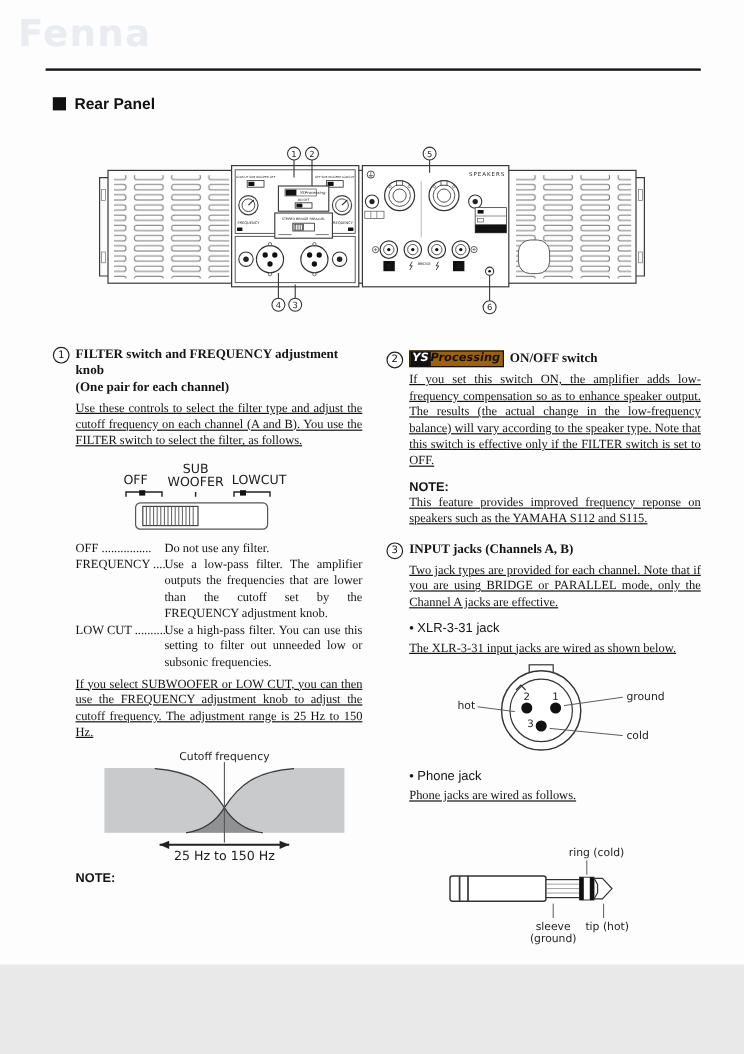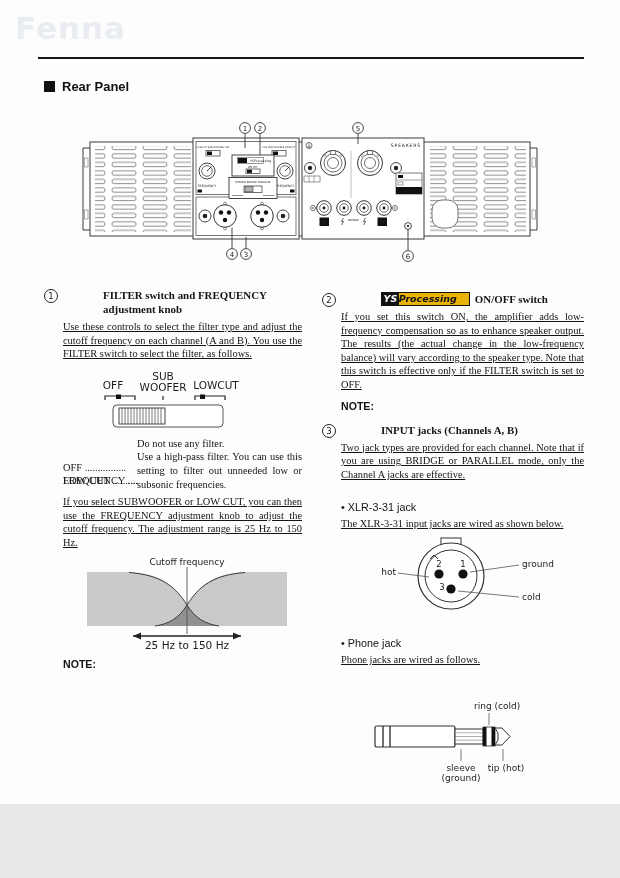--- a/index.html
+++ b/index.html
@@ -9,34 +9,34 @@
   .h-main{position:absolute;left:44px;top:79px;display:flex;align-items:center;gap:7px;
           font:bold 13px "Liberation Sans",sans-serif;color:#111;}
   .h-main .sq{width:11px;height:11px;background:#111;}
   .diagram{position:absolute;left:80px;top:118px;}
   .col{position:absolute;font-family:"Liberation Serif",serif;font-size:10.4px;line-height:13.6px;text-align:justify;}
   .col-left{left:44px;top:288px;width:258px;}
   .col-right{left:322px;top:292px;width:262px;}
   .sec{position:relative;padding-left:19px;margin-bottom:11px;}
   .num{position:absolute;left:0;top:1px;width:12px;height:12px;border:1px solid #222;border-radius:50%;
        font:8.5px/12px "DejaVu Sans",sans-serif;text-align:center;background:#fff;}
-  .sec-h{font-weight:bold;font-size:10.9px;line-height:14px;text-align:left;margin-left:40px;}
+  .sec-h{font-weight:bold;font-size:10.9px;line-height:14px;text-align:left;}
   p.body{margin:4px 0 0;text-decoration:underline;}
   .note-label{font:bold 10.6px "Liberation Sans",sans-serif;margin-top:8px;text-align:left;}
   .note p.body{margin-top:1px;}
   .defs{margin-top:6px;}
   .def{position:relative;padding-left:74px;}
-  .def-term{position:absolute;left:0;top:0;white-space:nowrap;margin-top:24px;}
-  .bullet{font:10.8px "Liberation Sans",sans-serif;margin-top:20px;text-align:left;}
+  .def-term{position:absolute;left:0;top:0;white-space:nowrap;}
+  .bullet{font:10.8px "Liberation Sans",sans-serif;margin-top:8px;text-align:left;}
   .sub{margin:1px 0 0 9px;}
   .fig{display:block;}
   svg text{font-family:"DejaVu Sans",sans-serif;fill:#1c1c1c;}
   .ys-h{display:flex;align-items:center;gap:5px;}
   .ys-logo{display:inline-flex;align-items:flex-end;border:1.2px solid #111;height:12px;
-           font:italic bold 9.5px "DejaVu Sans",sans-serif;padding-right:12px;background:#eab308;}
+           font:italic bold 9.5px "DejaVu Sans",sans-serif;padding-right:2px;background:#a16207;}
   .ys-a{background:#111;color:#fff;padding:0 1.5px;font-style:italic;height:12px;line-height:12px;display:inline-block;}
   .ys-b{color:#111;height:12px;line-height:12px;display:inline-block;}
   .pgnum{position:absolute;left:563px;top:828px;font:11.5px "Liberation Serif",serif;z-index:3;}
   .wm-bot{position:absolute;left:466px;top:814px;font:900 46px "DejaVu Sans",sans-serif;color:#fbfcfd;
           -webkit-text-stroke:1.5px #e1e3e6;transform:rotate(-2deg);z-index:2;}
 </style>
 </head>
 <body>
 
 <div class="page">
@@ -247,20 +247,21 @@
       <text x="166" y="138.6" font-size="7" text-anchor="middle">3</text>
       <circle cx="328" cy="138" r="5.4" fill="#fff" stroke="#333"></circle>
       <text x="328" y="140.6" font-size="7" text-anchor="middle">6</text>
     </g>
   </svg>
 
   <div class="col col-left">
     <div class="sec">
       <span class="num">1</span>
       <div class="sec-h">FILTER switch and FREQUENCY adjustment knob</div>
+      <div class="sec-h">(One pair for each channel)</div>
       <p class="body">Use these controls to select the filter type and adjust the cutoff frequency on each channel (A and B). You use the FILTER switch to select the filter, as follows.</p>
 
       <svg class="fig" width="170" height="62" viewBox="0 0 170 62" style="margin:8px 0 2px 20px;">
         <text x="30" y="20" font-size="10.5" text-anchor="middle">OFF</text>
         <text x="80" y="11" font-size="10.5" text-anchor="middle">SUB</text>
         <text x="80" y="22" font-size="10.5" text-anchor="middle">WOOFER</text>
         <text x="133" y="20" font-size="10.5" text-anchor="middle">LOWCUT</text>
         <path d="M22,31 V27 H52 V31" fill="none" stroke="#222" stroke-width="1.2"></path>
         <rect x="33" y="25.5" width="5" height="4.5" fill="#111"></rect>
         <line x1="80" y1="27" x2="80" y2="31" stroke="#222" stroke-width="1.2"></line>
@@ -271,20 +272,21 @@
         <path d="M39,39 V55 M42,39 V55 M45,39 V55 M48,39 V55 M51,39 V55 M54,39 V55 M57,39 V55 M60,39 V55 M63,39 V55 M66,39 V55 M69,39 V55 M72,39 V55 M75,39 V55 M78,39 V55" stroke="#555" stroke-width="0.8"></path>
       </svg>
 
       <div class="defs">
         <div class="def">
           <span class="def-term">OFF ................</span>
           <span>Do not use any filter.</span>
         </div>
         <div class="def">
           <span class="def-term">FREQUENCY ....</span>
+          <span>Use a low-pass filter. The amplifier outputs the frequencies that are lower than the cutoff set by the FREQUENCY adjustment knob.</span>
         </div>
         <div class="def">
           <span class="def-term">LOW CUT ..........</span>
           <span>Use a high-pass filter. You can use this setting to filter out unneeded low or subsonic frequencies.</span>
         </div>
       </div>
 
       <p class="body" style="margin-top:4px">If you select SUBWOOFER or LOW CUT, you can then use the FREQUENCY adjustment knob to adjust the cutoff frequency. The adjustment range is 25 Hz to 150 Hz.</p>
 
       <svg class="fig" width="230" height="94" viewBox="0 0 230 94" style="margin:6px 0 0 6px;">
@@ -314,20 +316,21 @@
       <div class="sec-h ys-h">
         <span class="ys-logo">
             <span class="ys-a">YS</span>
             <span class="ys-b">Processing</span>
           </span>
         <span>ON/OFF switch</span>
       </div>
       <p class="body">If you set this switch ON, the amplifier adds low-frequency compensation so as to enhance speaker output. The results (the actual change in the low-frequency balance) will vary according to the speaker type. Note that this switch is effective only if the FILTER switch is set to OFF.</p>
       <div class="note">
         <div class="note-label">NOTE:</div>
+        <p class="body">This feature provides improved frequency reponse on speakers such as the YAMAHA S112 and S115.</p>
       </div>
     </div>
 
     <div class="sec">
       <span class="num">3</span>
       <div class="sec-h">INPUT jacks (Channels A, B)</div>
       <p class="body">Two jack types are provided for each channel. Note that if you are using BRIDGE or PARALLEL mode, only the Channel A jacks are effective.</p>
 
       <div class="bullet">• XLR-3-31 jack</div>
       <p class="body sub">The XLR-3-31 input jacks are wired as shown below.</p>

